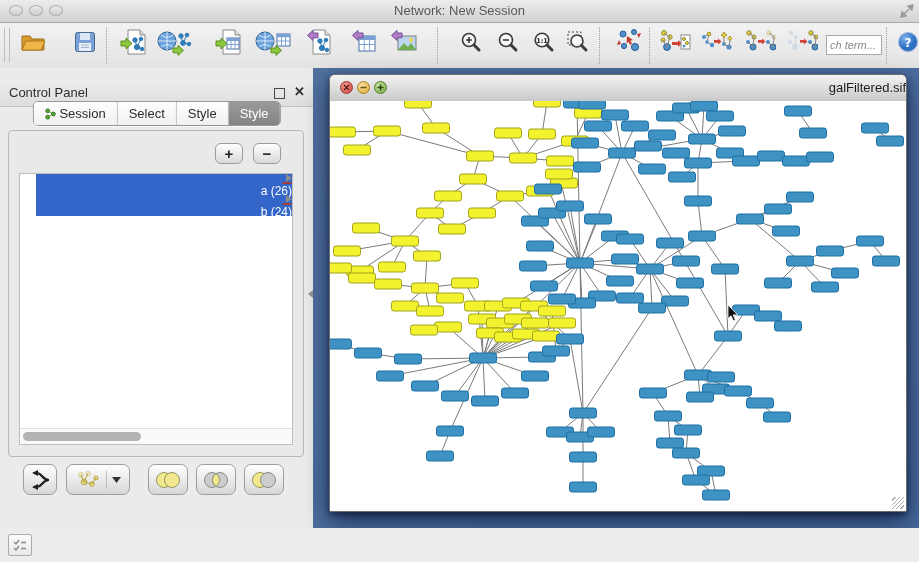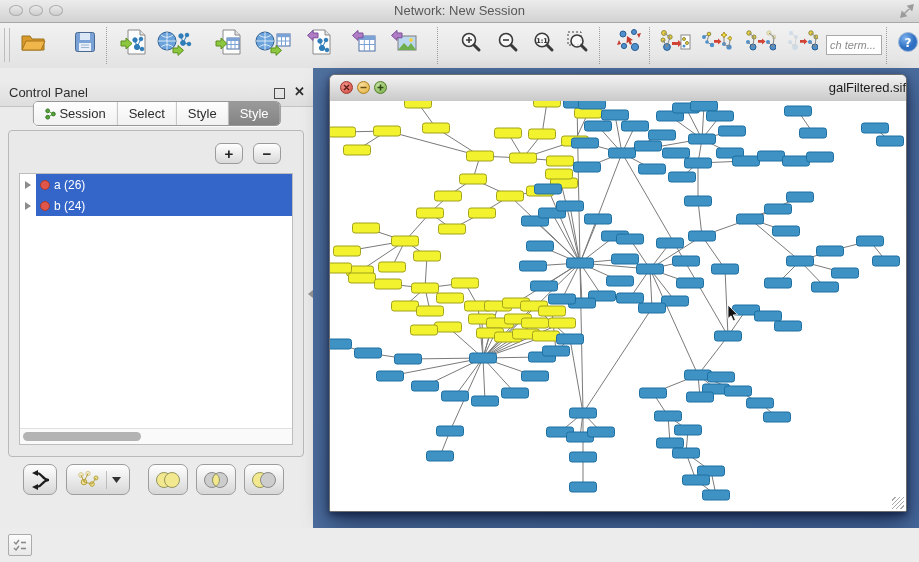--- a/index.html
+++ b/index.html
@@ -40,21 +40,21 @@
     display:flex;align-items:center;gap:4px;background:linear-gradient(#fefefe,#f1f1f1);}
   .tab:last-child{border-right:none;}
   .tab.sel{background:linear-gradient(#9a9a9a,#848484);color:#fff;}
   .setsbox{position:absolute;left:8px;top:62px;width:296px;height:327px;
     border:1px solid #b9b9b9;border-radius:4px;background:#e9e9e9;box-sizing:border-box;}
   .pm-btn{position:absolute;top:12px;width:28px;height:21px;border:1px solid #9b9b9b;border-radius:6px;
     background:linear-gradient(#ffffff,#d9d9d9);font-size:15px;font-weight:bold;color:#222;
     line-height:18px;text-align:center;padding:0;}
   .setlist{position:absolute;left:10px;top:42px;width:274px;height:272px;background:#fff;
     border:1px solid #bdbdbd;box-sizing:border-box;overflow:hidden;}
-  .setrow{position:relative;height:21px;display:flex;align-items:center;}
+  .setrow{position:relative;height:21px;display:flex;align-items:flex-end;flex-direction:column;}
   .setrow .rowsel{position:absolute;left:16px;right:0;top:0;bottom:0;background:#3465c8;}
   .tri{width:0;height:0;border-left:6px solid #8c8c8c;border-top:4.5px solid transparent;
     border-bottom:4.5px solid transparent;margin-left:5px;z-index:1;}
   .reddot{width:10px;height:10px;border-radius:50%;background:#e0564a;border:1px solid #a83a30;
     margin-left:9px;z-index:1;box-sizing:border-box;}
   .setlabel{color:#fff;font-size:12px;margin-left:4px;z-index:1;}
   .hscroll{position:absolute;left:0;bottom:0;width:100%;height:15px;background:#fafafa;
     border-top:1px solid #e0e0e0;}
   .hthumb{position:absolute;left:3px;top:3px;width:118px;height:9px;border-radius:5px;background:#b3b3b3;}
   .cp-footbtn{position:absolute;top:396px;height:31px;border:1px solid #9d9d9d;border-radius:7px;

